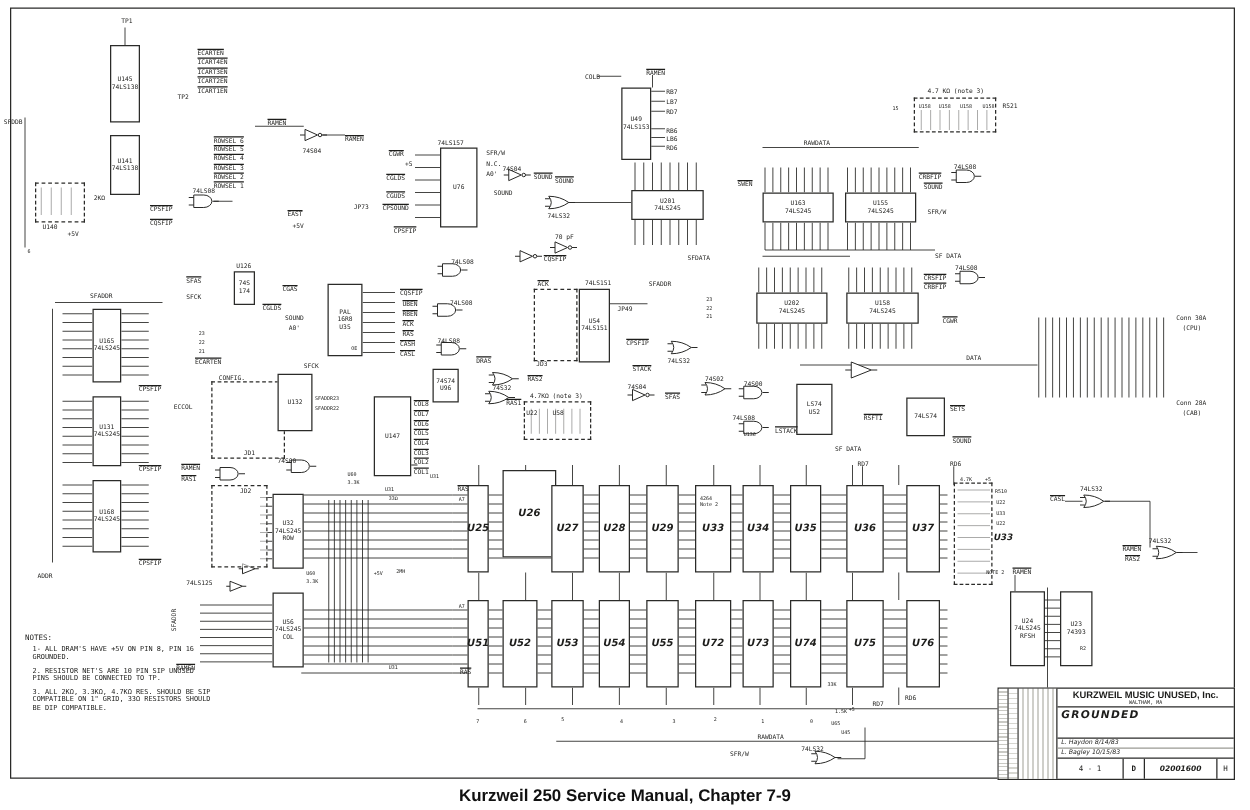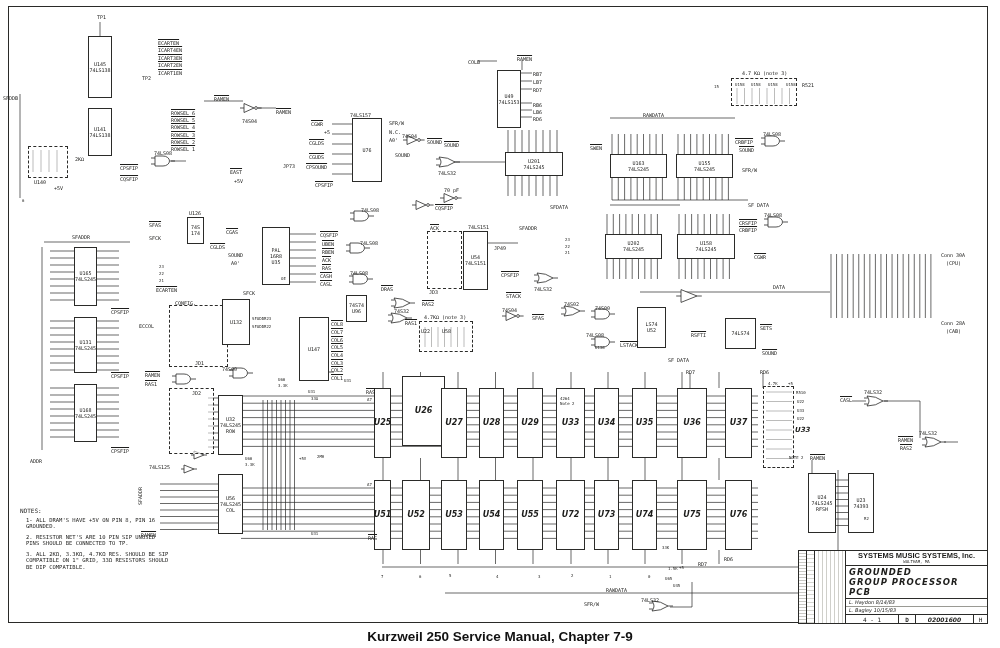--- a/index.html
+++ b/index.html
@@ -90,26 +90,25 @@
     <div class="ni">2.  RESISTOR NET'S ARE 10 PIN SIP UNUSED PINS SHOULD BE CONNECTED TO TP.</div>
     <div class="ni">3.  ALL 2KΩ, 3.3KΩ, 4.7KΩ RES. SHOULD BE SIP COMPATIBLE ON 1" GRID, 33Ω RESISTORS SHOULD BE DIP COMPATIBLE.</div>
   </div>
 
   <div class="tblock">
     <div class="tb-strip"></div>
     <div class="tb-strip2"></div>
     <div class="tb-col3"></div>
     <div class="tb-main">
       <div class="tb-co">
-        <div class="c1">SYSTEMS MUSIC SYSTEMS, Inc.</div>
+        <div class="c1">KURZWEIL MUSIC UNUSED, Inc.</div>
         <div class="c2">WALTHAM, MA</div>
       </div>
       <div class="tb-title">
         <div>GROUNDED</div>
-        <div>GROUP PROCESSOR PCB</div>
       </div>
       <div class="tb-sign">
         <div>L. Haydon   8/14/83</div>
         <div>L. Bagley   10/15/83</div>
       </div>
       <div class="tb-bot">
         <div class="tb-scale">4 - 1</div>
         <div class="tb-size">D</div>
         <div class="tb-num">02001600</div>
         <div class="tb-rev">H</div>

